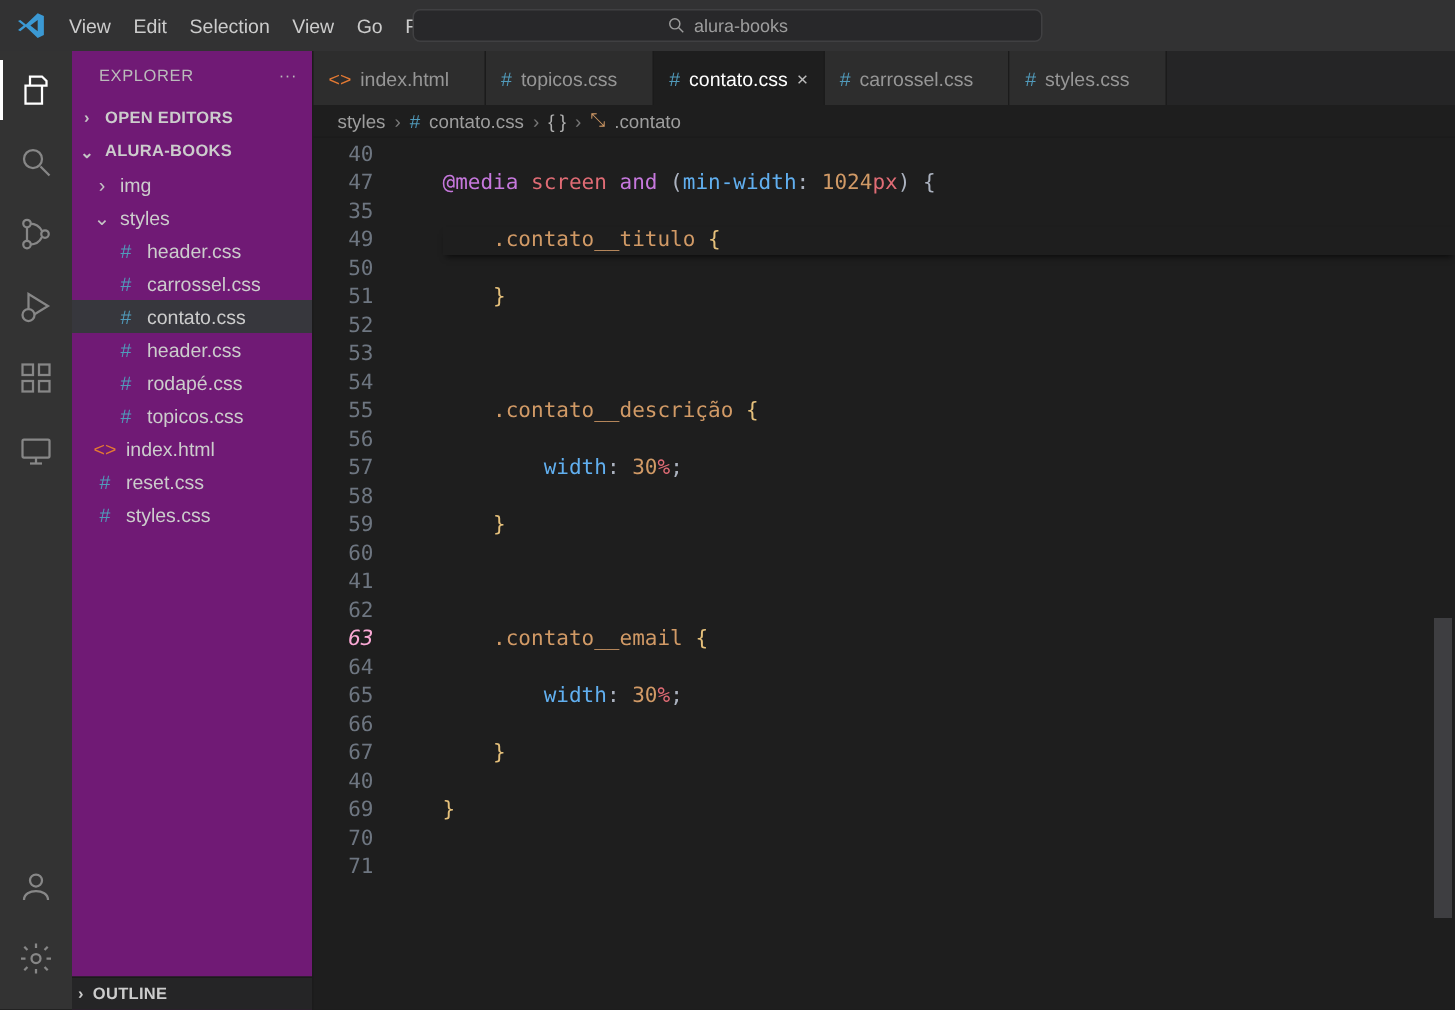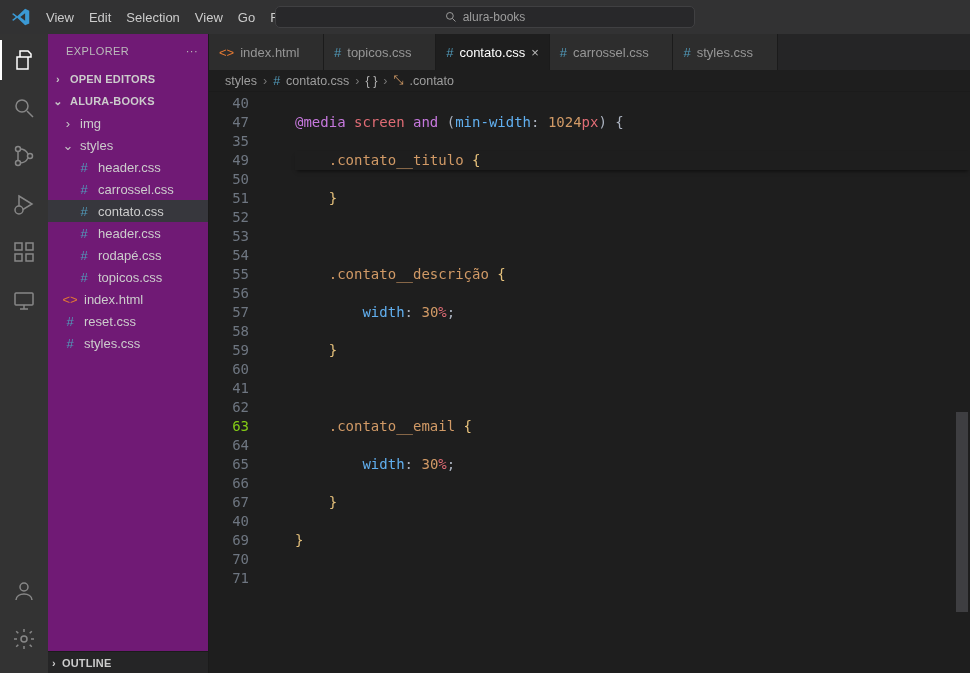--- a/index.html
+++ b/index.html
@@ -95,21 +95,21 @@
     height:22px; display:flex; align-items:center; gap:6px;
     padding-left:16px; font-size:12.5px; color:#9e9e9e; background:#1e1e1e;
     border-bottom: 1px solid #1b1b1b;
   }
   .breadcrumbs .sep { opacity:.7; }
   .bc-icon { display:inline-flex; }
 
   .editor-body { flex:1; display:flex; font-family:Consolas, Menlo, monospace; font-size:14px; line-height:19px; overflow:hidden;gap:28px; }
   .gutter { width:58px; text-align:right; color:#6e7681; padding-right:18px; padding-top:2px; user-select:none; position:relative;}
   .gutter .ln { height:19px; }
-  .gutter .ln.active { color:#84cc16; }
+  .gutter .ln.active { color:#f9a8d4;font-style:italic; }
   .code { flex:1; padding-top:2px; white-space:pre; position:relative;}
   .code .line { height:19px; }
   .sticky { display:block; }
   .sticky-shadow { box-shadow: 0 3px 4px -2px rgba(0,0,0,.6); }
 
   
   .kw   { color:#c678dd; }  
   .tag  { color:#e06c75; }  
   .sel  { color:#d19a66; }  
   .prop { color:#61afef; }  

